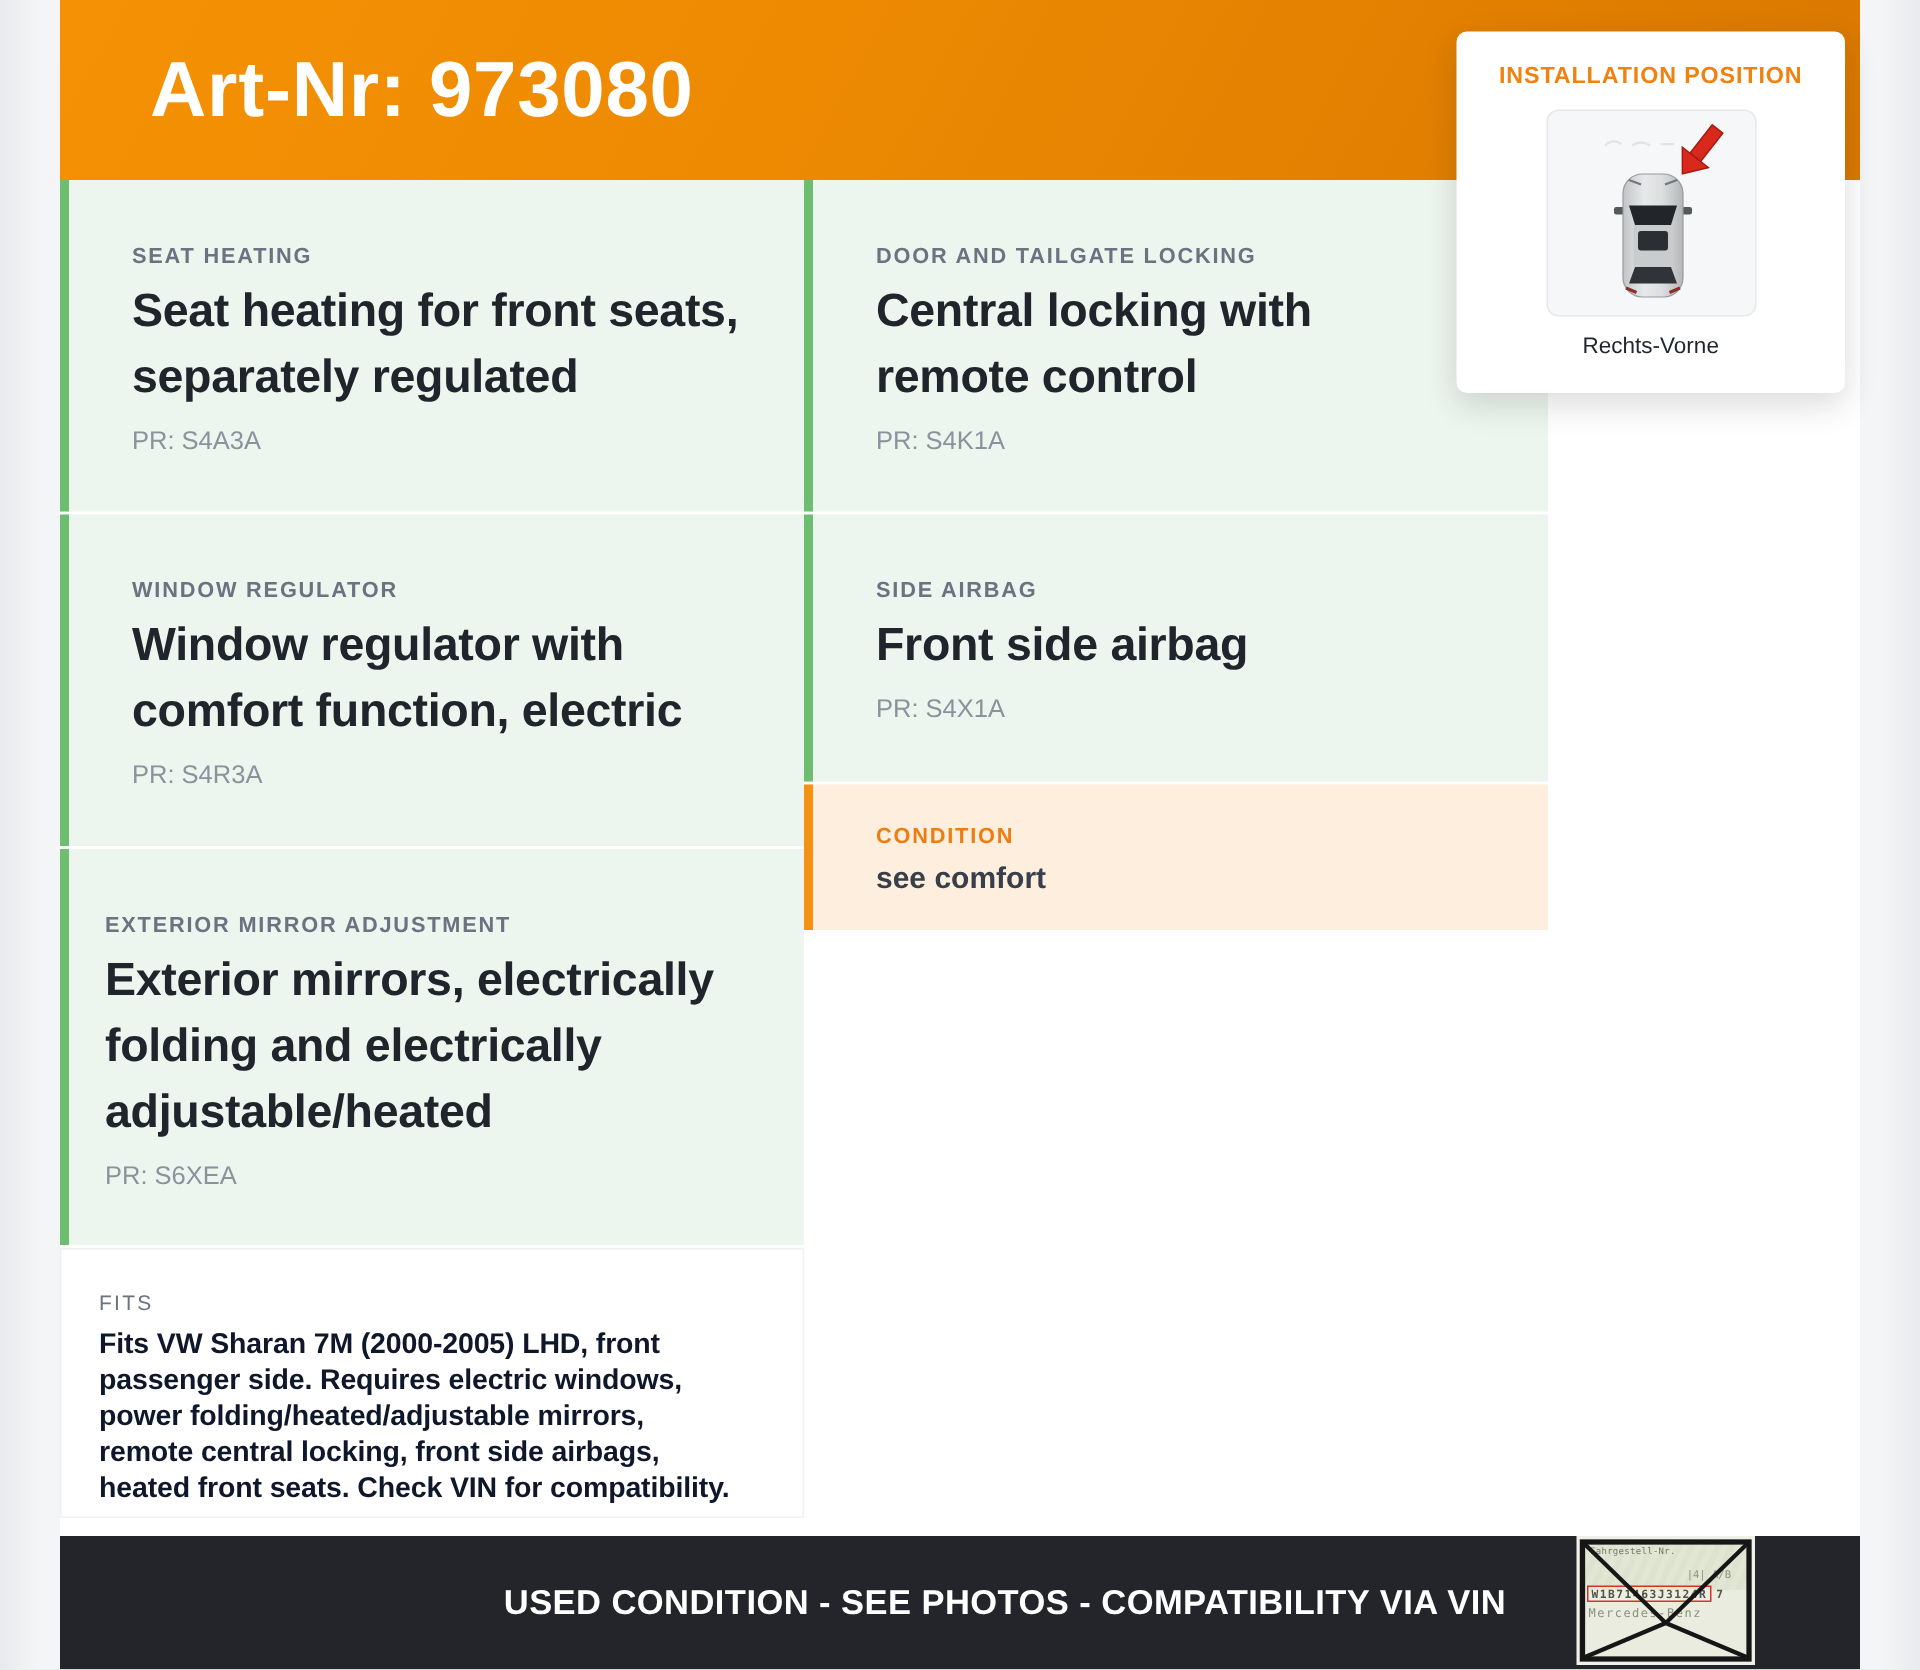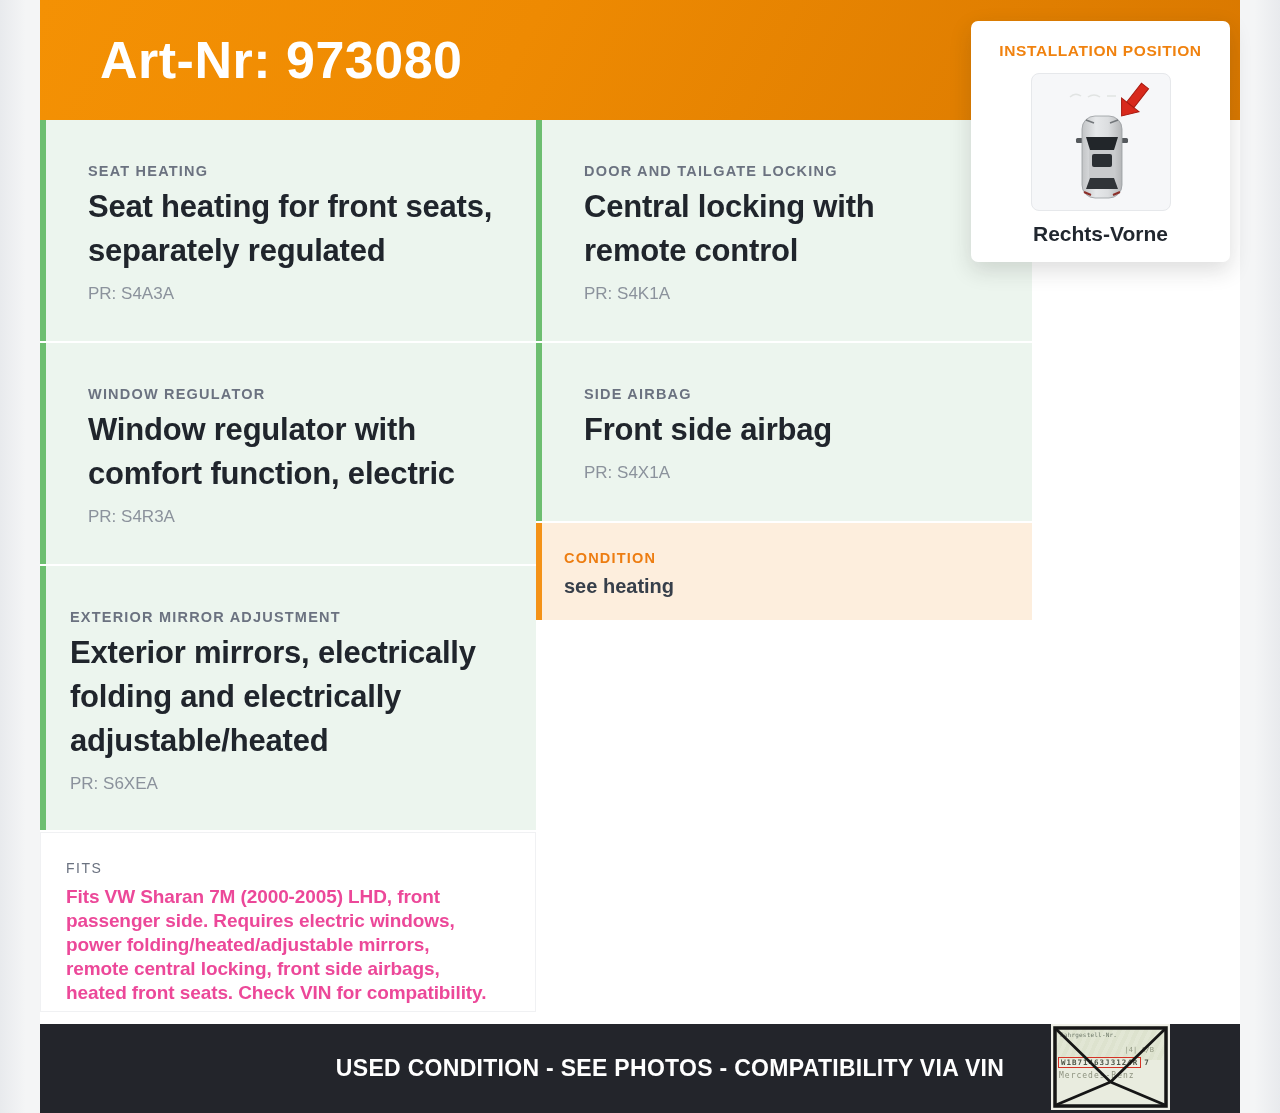--- a/index.html
+++ b/index.html
@@ -46,38 +46,38 @@
   .card-pr {
     font-size:17px; color:#8b929c; margin-top:11px;
   }
 
   .h-221 { height:221px; }
   .h-264 { height:264px;padding-left:24px; }
   .h-178 { height:178px; }
 
   .card-condition {
     height:97px; background:#fdeedd; border-left:6px solid #f49216;
-    padding:27px 36px 0 22px; margin-bottom:2px;
+    padding:27px 36px 0 42px; margin-bottom:2px;
   }
   .condition-label {
     font-size:14.5px; font-weight:bold; letter-spacing:1.2px; color:#ed7d11;
   }
   .condition-value {
     font-size:20px; font-weight:600; color:#373f4a; margin-top:9px;
   }
 
   .card-fits {
     height:180px; background:#ffffff; border:1px solid #f0f1f3;
     padding:27px 40px 0 25px;
   }
   .fits-label {
     font-size:14px; font-weight:normal; letter-spacing:1.5px; color:#6b7280;
   }
   .fits-text {
-    font-size:19px; font-weight:bold; color:#ec4899; line-height:24px;
+    font-size:19px; font-weight:bold; color:#0f172a; line-height:24px;
     margin-top:9px; max-width:537px; letter-spacing:-0.1px;
   }
 
   
   .footer-bar {
     position:absolute; left:0; bottom:0; width:1200px; height:89px;
     background:#23252b; display:flex; align-items:center; padding-left:60px;justify-content:center;
   }
   .footer-text {
     color:#ffffff; font-size:23px; font-weight:bold; letter-spacing:0.3px;
@@ -92,21 +92,21 @@
   }
   .install-title {
     color:#f0820f; font-size:15.5px; font-weight:bold; letter-spacing:0.6px;
   }
   .install-imgbox {
     width:140px; height:138px; margin:13px auto 0;
     background:#f6f7f9; border:1px solid #e6e8eb; border-radius:8px;
     overflow:hidden;
   }
   .install-caption {
-    margin-top:11px; font-size:21px; font-weight:bold; color:#21272f;
+    margin-top:11px; font-size:15px; font-weight:normal; color:#21272f;
   }
 
   
   .vin-photo {
     position:absolute; left:1053px; top:1026px; width:115px; height:82px;
     background:#e9ecdf; outline:2px solid #f0f0e8; z-index:6; overflow:hidden;
     font-family:"DejaVu Sans Mono", monospace;
   }
   .vin-band {
     position:absolute; left:0; top:0; width:100%; height:34px;
@@ -169,21 +169,21 @@
           <div class="card-title card-title--narrow">Central locking with remote control</div>
           <div class="card-pr">PR: S4K1A</div>
         </div>
         <div class="card h-178">
           <div class="card-label">SIDE AIRBAG</div>
           <div class="card-title">Front side airbag</div>
           <div class="card-pr">PR: S4X1A</div>
         </div>
         <div class="card-condition">
           <div class="condition-label">CONDITION</div>
-          <div class="condition-value">see heating</div>
+          <div class="condition-value">see comfort</div>
         </div>
       </div>
     </div>
 
     <div class="footer-bar">
       <div class="footer-text">USED CONDITION - SEE PHOTOS - COMPATIBILITY VIA VIN</div>
     </div>
   </div>
 
   <div class="install-card">

